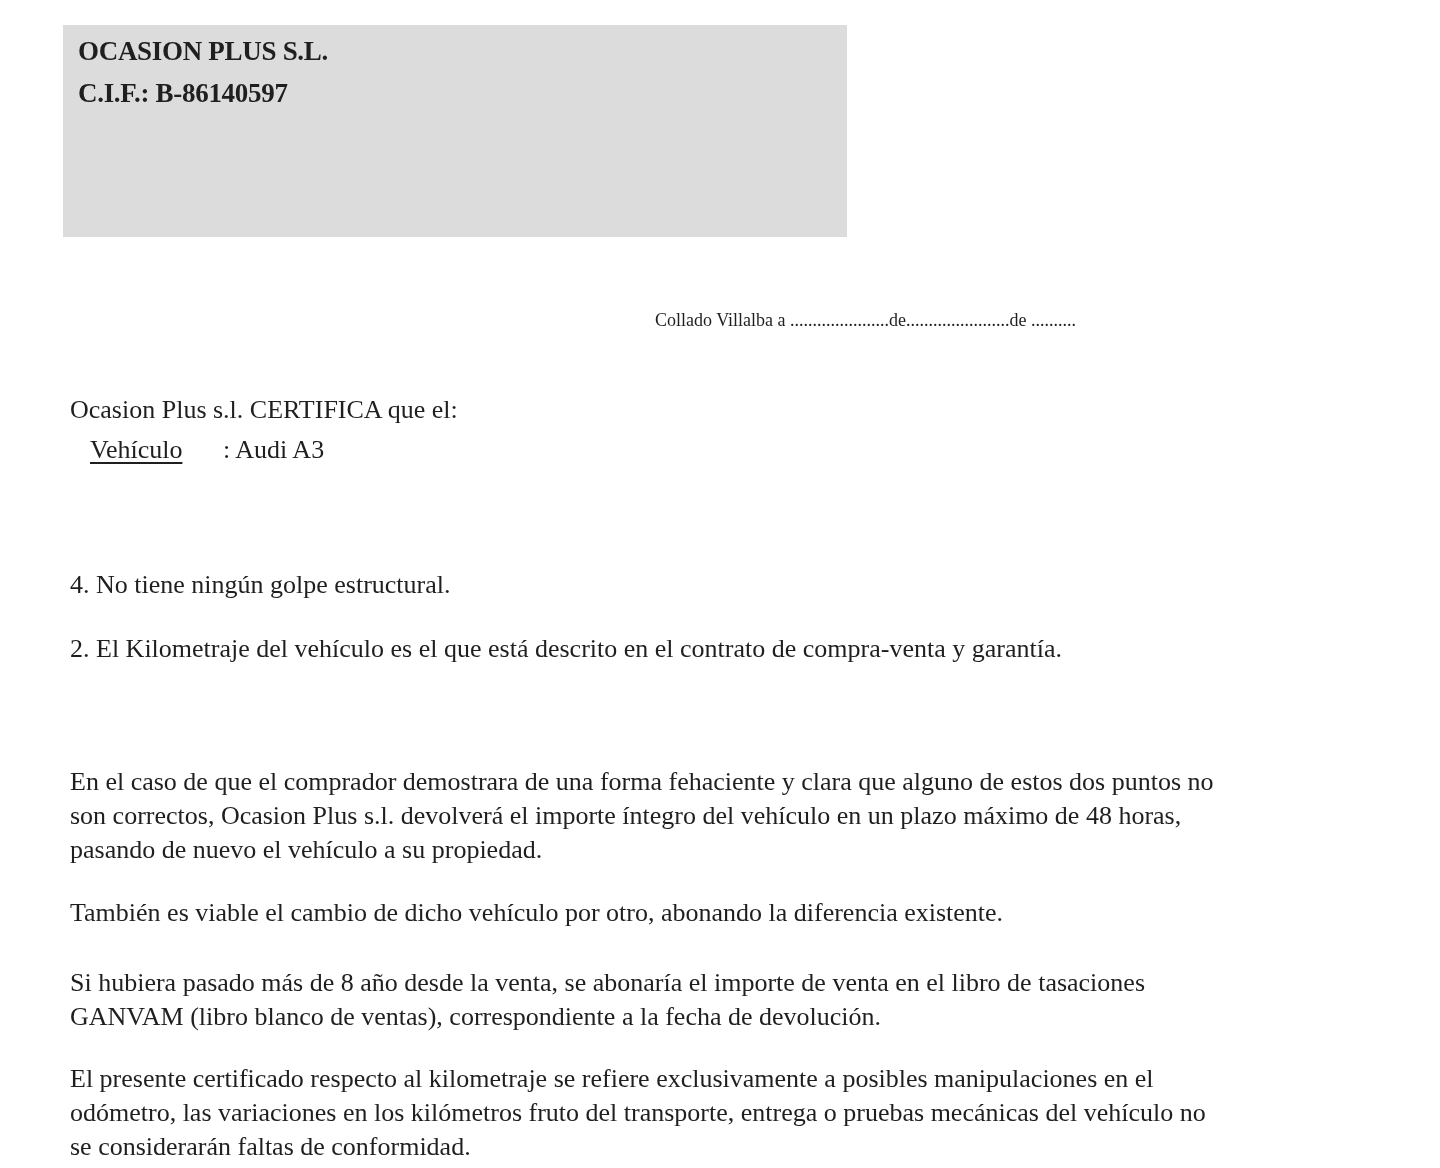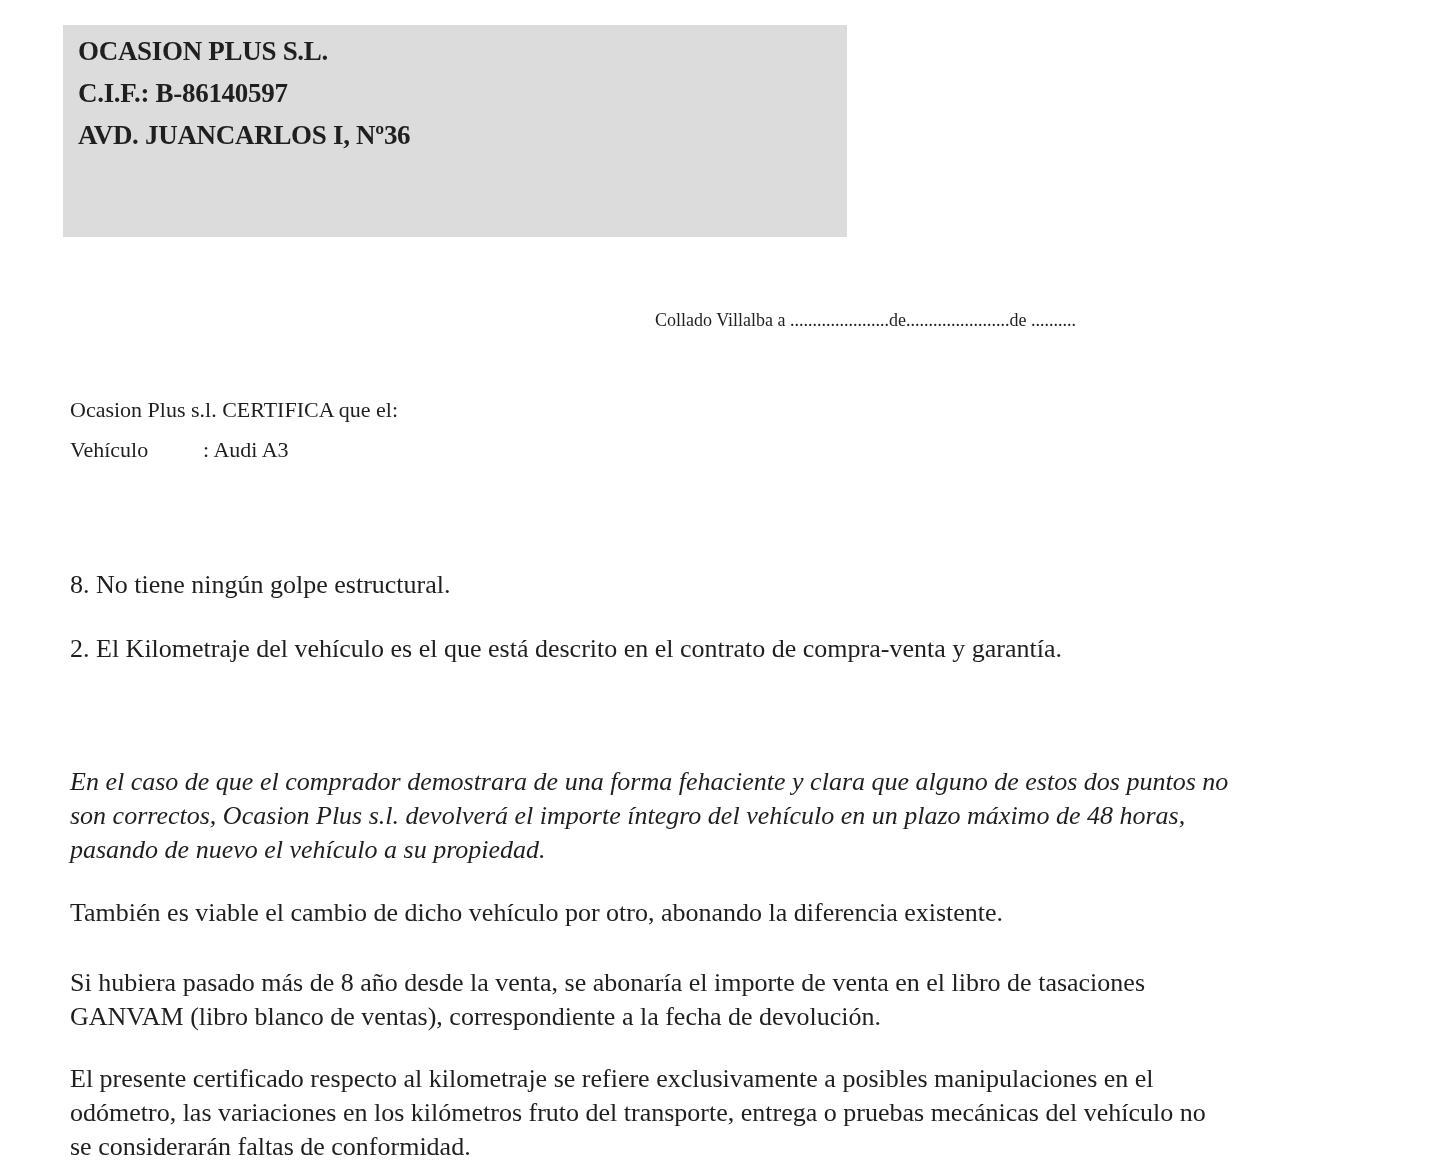--- a/index.html
+++ b/index.html
@@ -40,29 +40,31 @@
     font-size: 18px;
     line-height: 34px;
     white-space: nowrap;
   }
 
   
   .certify {
     position: absolute;
     left: 70px;
     top: 390px;
-    font-size: 22px;
+    font-size: 26px;
     line-height: 40px;
   }
   .field-row { white-space: nowrap; }
   .field-label {
     display: inline-block;
     width: 133px;
+    text-decoration: underline;
     text-decoration-thickness: 2px;
     text-underline-offset: 4px;
+    margin-left: 20px;
   }
 
   
   .clause {
     position: absolute;
     left: 70px;
     width: 1370px;
     font-size: 26px;
     line-height: 34px;
     white-space: pre-line;
@@ -72,44 +74,43 @@
 
   
   .para {
     position: absolute;
     left: 70px;
     width: 1370px;
     font-size: 26px;
     line-height: 34px;
     white-space: pre-line;
   }
-  .para-1 { top: 765px; font-style: italic; }
+  .para-1 { top: 765px; }
   .para-2 { top: 896px; }
   .para-3 { top: 966px; }
   .para-4 { top: 1062px; }
 </style>
 </head>
 <body style="color: rgb(31, 31, 31);">
 
 <div class="letterhead" style="background: rgb(220, 220, 220);">
   <div class="lh-line">OCASION PLUS S.L.</div>
   <div class="lh-line">C.I.F.: B-86140597</div>
-  <div class="lh-line">AVD. JUANCARLOS I, Nº36</div>
 </div>
 
 <div class="dateline">Collado Villalba a ......................de.......................de ..........</div>
 
 <div class="certify">
   <div>Ocasion Plus s.l. CERTIFICA que el:</div>
   <div class="field-row">
     <span class="field-label">Vehículo</span><span class="field-value">: Audi A3</span>
   </div>
 </div>
 
-<div class="clause clause-1">8. No tiene ningún golpe estructural.</div>
+<div class="clause clause-1">4. No tiene ningún golpe estructural.</div>
 <div class="clause clause-2">2. El Kilometraje del vehículo es el que está descrito en el contrato de compra-venta y garantía.</div>
 
 <div class="para para-1">En el caso de que el comprador demostrara de una forma fehaciente y clara que alguno de estos dos puntos no
 son correctos, Ocasion Plus s.l. devolverá el importe íntegro del vehículo en un plazo máximo de 48 horas,
 pasando de nuevo el vehículo a su propiedad.</div>
 <div class="para para-2">También es viable el cambio de dicho vehículo por otro, abonando la diferencia existente.</div>
 <div class="para para-3">Si hubiera pasado más de 8 año desde la venta, se abonaría el importe de venta en el libro de tasaciones
 GANVAM (libro blanco de ventas), correspondiente a la fecha de devolución.</div>
 <div class="para para-4">El presente certificado respecto al kilometraje se refiere exclusivamente a posibles manipulaciones en el
 odómetro, las variaciones en los kilómetros fruto del transporte, entrega o pruebas mecánicas del vehículo no

